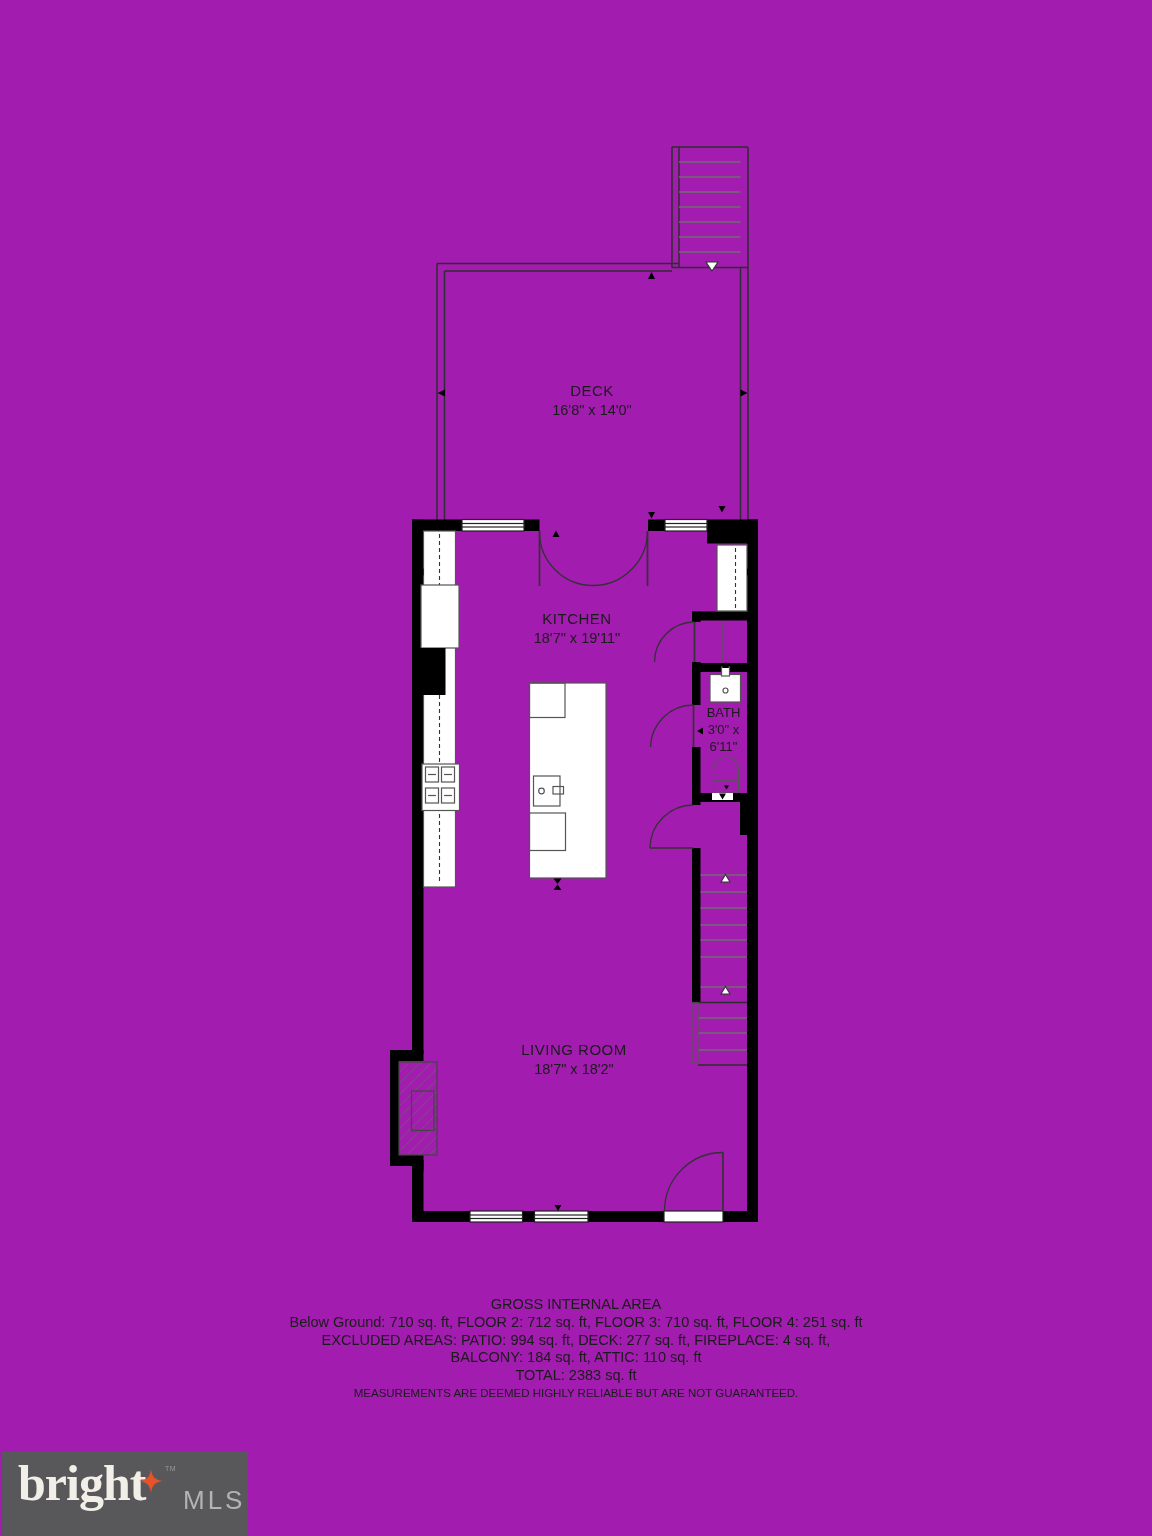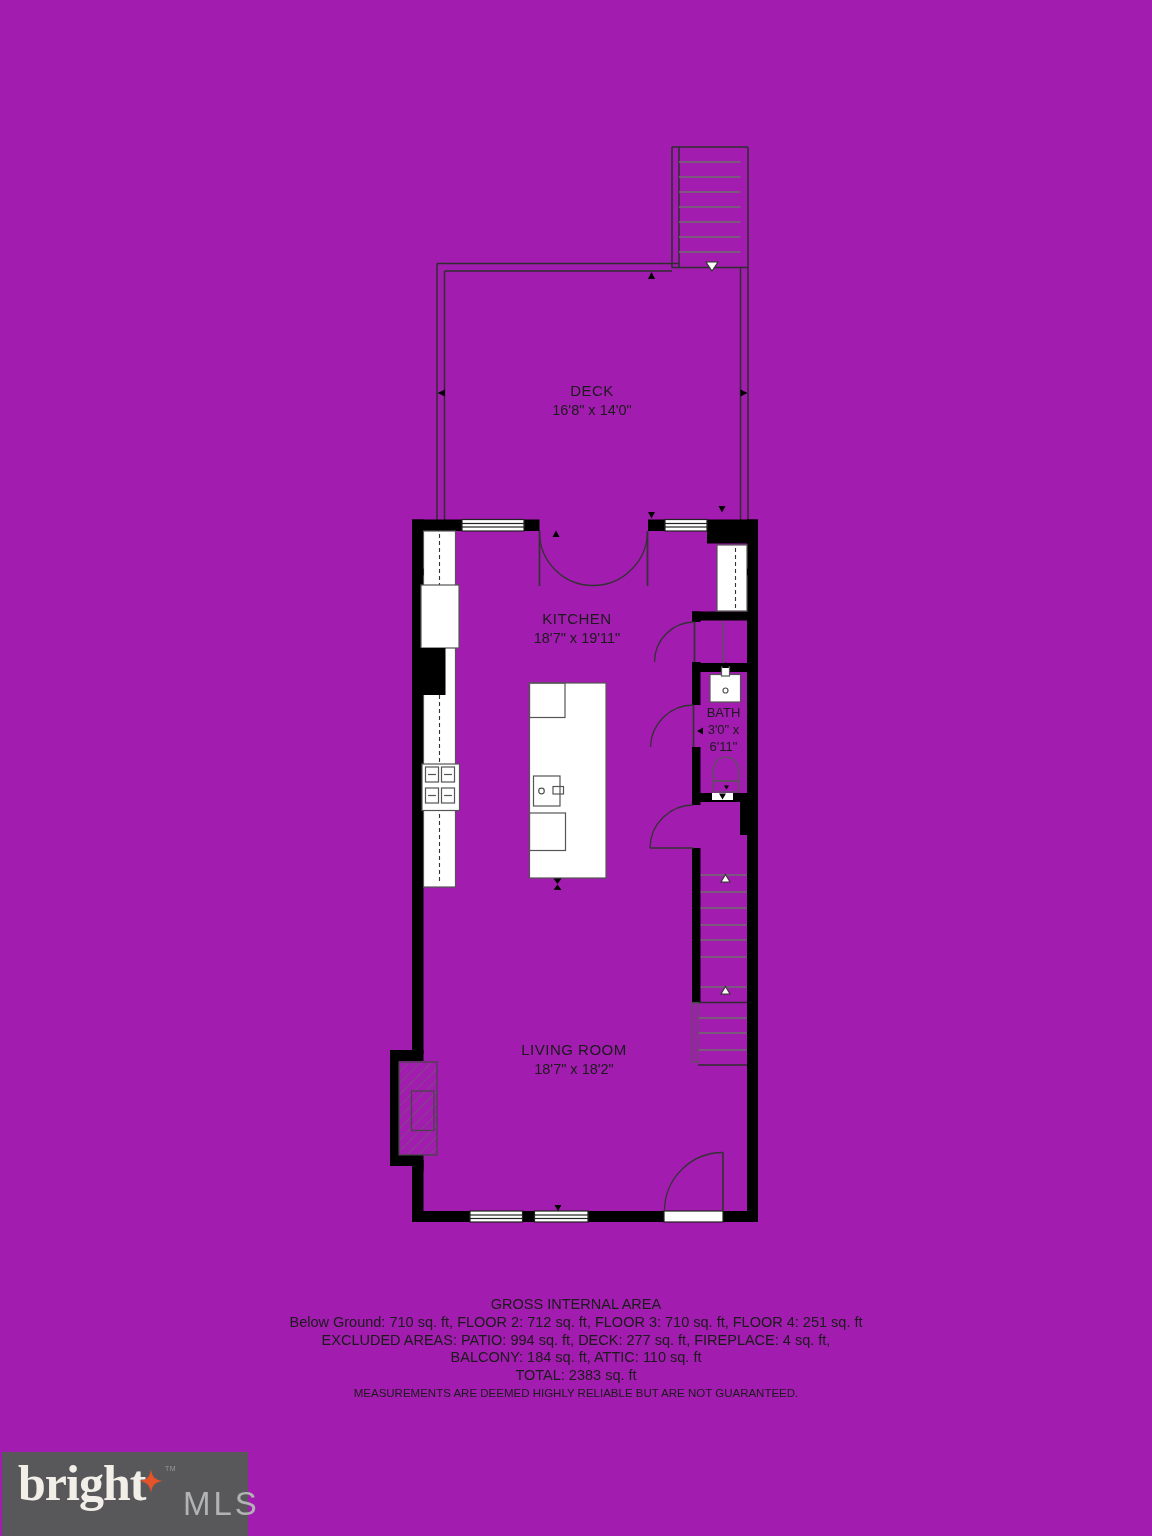--- a/index.html
+++ b/index.html
@@ -20,21 +20,21 @@
   .door{stroke:#333;stroke-width:1.3;fill:none;}
   .leaf{stroke:#333;stroke-width:1.7;}
   .dash{stroke:#333;stroke-width:1.1;stroke-dasharray:4 3;fill:none;}
   .win{fill:#fff;stroke:#222;stroke-width:1.2;}
   .arrow{fill:#000;stroke:none;}
   .tri{fill:#fff;stroke:#333;stroke-width:1.1;}
   
   #logo{position:absolute;left:2px;top:1452px;width:246px;height:84px;background:#58585a;}
   #logo .brand{position:absolute;left:16px;top:2px;font-family:"Liberation Serif",serif;font-weight:bold;font-size:50px;color:#f2efe9;letter-spacing:-1px;}
   #logo .tm{position:absolute;left:163px;top:13px;font-size:7px;color:#98989a;letter-spacing:.5px;}
-  #logo .mls{position:absolute;left:181px;top:33px;font-size:33px;color:#b2b3b5;letter-spacing:3px;text-align:right;}
+  #logo .mls{position:absolute;left:181px;top:33px;font-size:26px;color:#b2b3b5;letter-spacing:3px;text-align:right;}
   #logo .star{position:absolute;left:135px;top:15px;}
 </style>
 </head>
 <body>
 
 <div id="stage">
 
 <svg id="plan-svg" width="1152" height="1536" viewBox="0 0 1152 1536">
 
   <defs>

